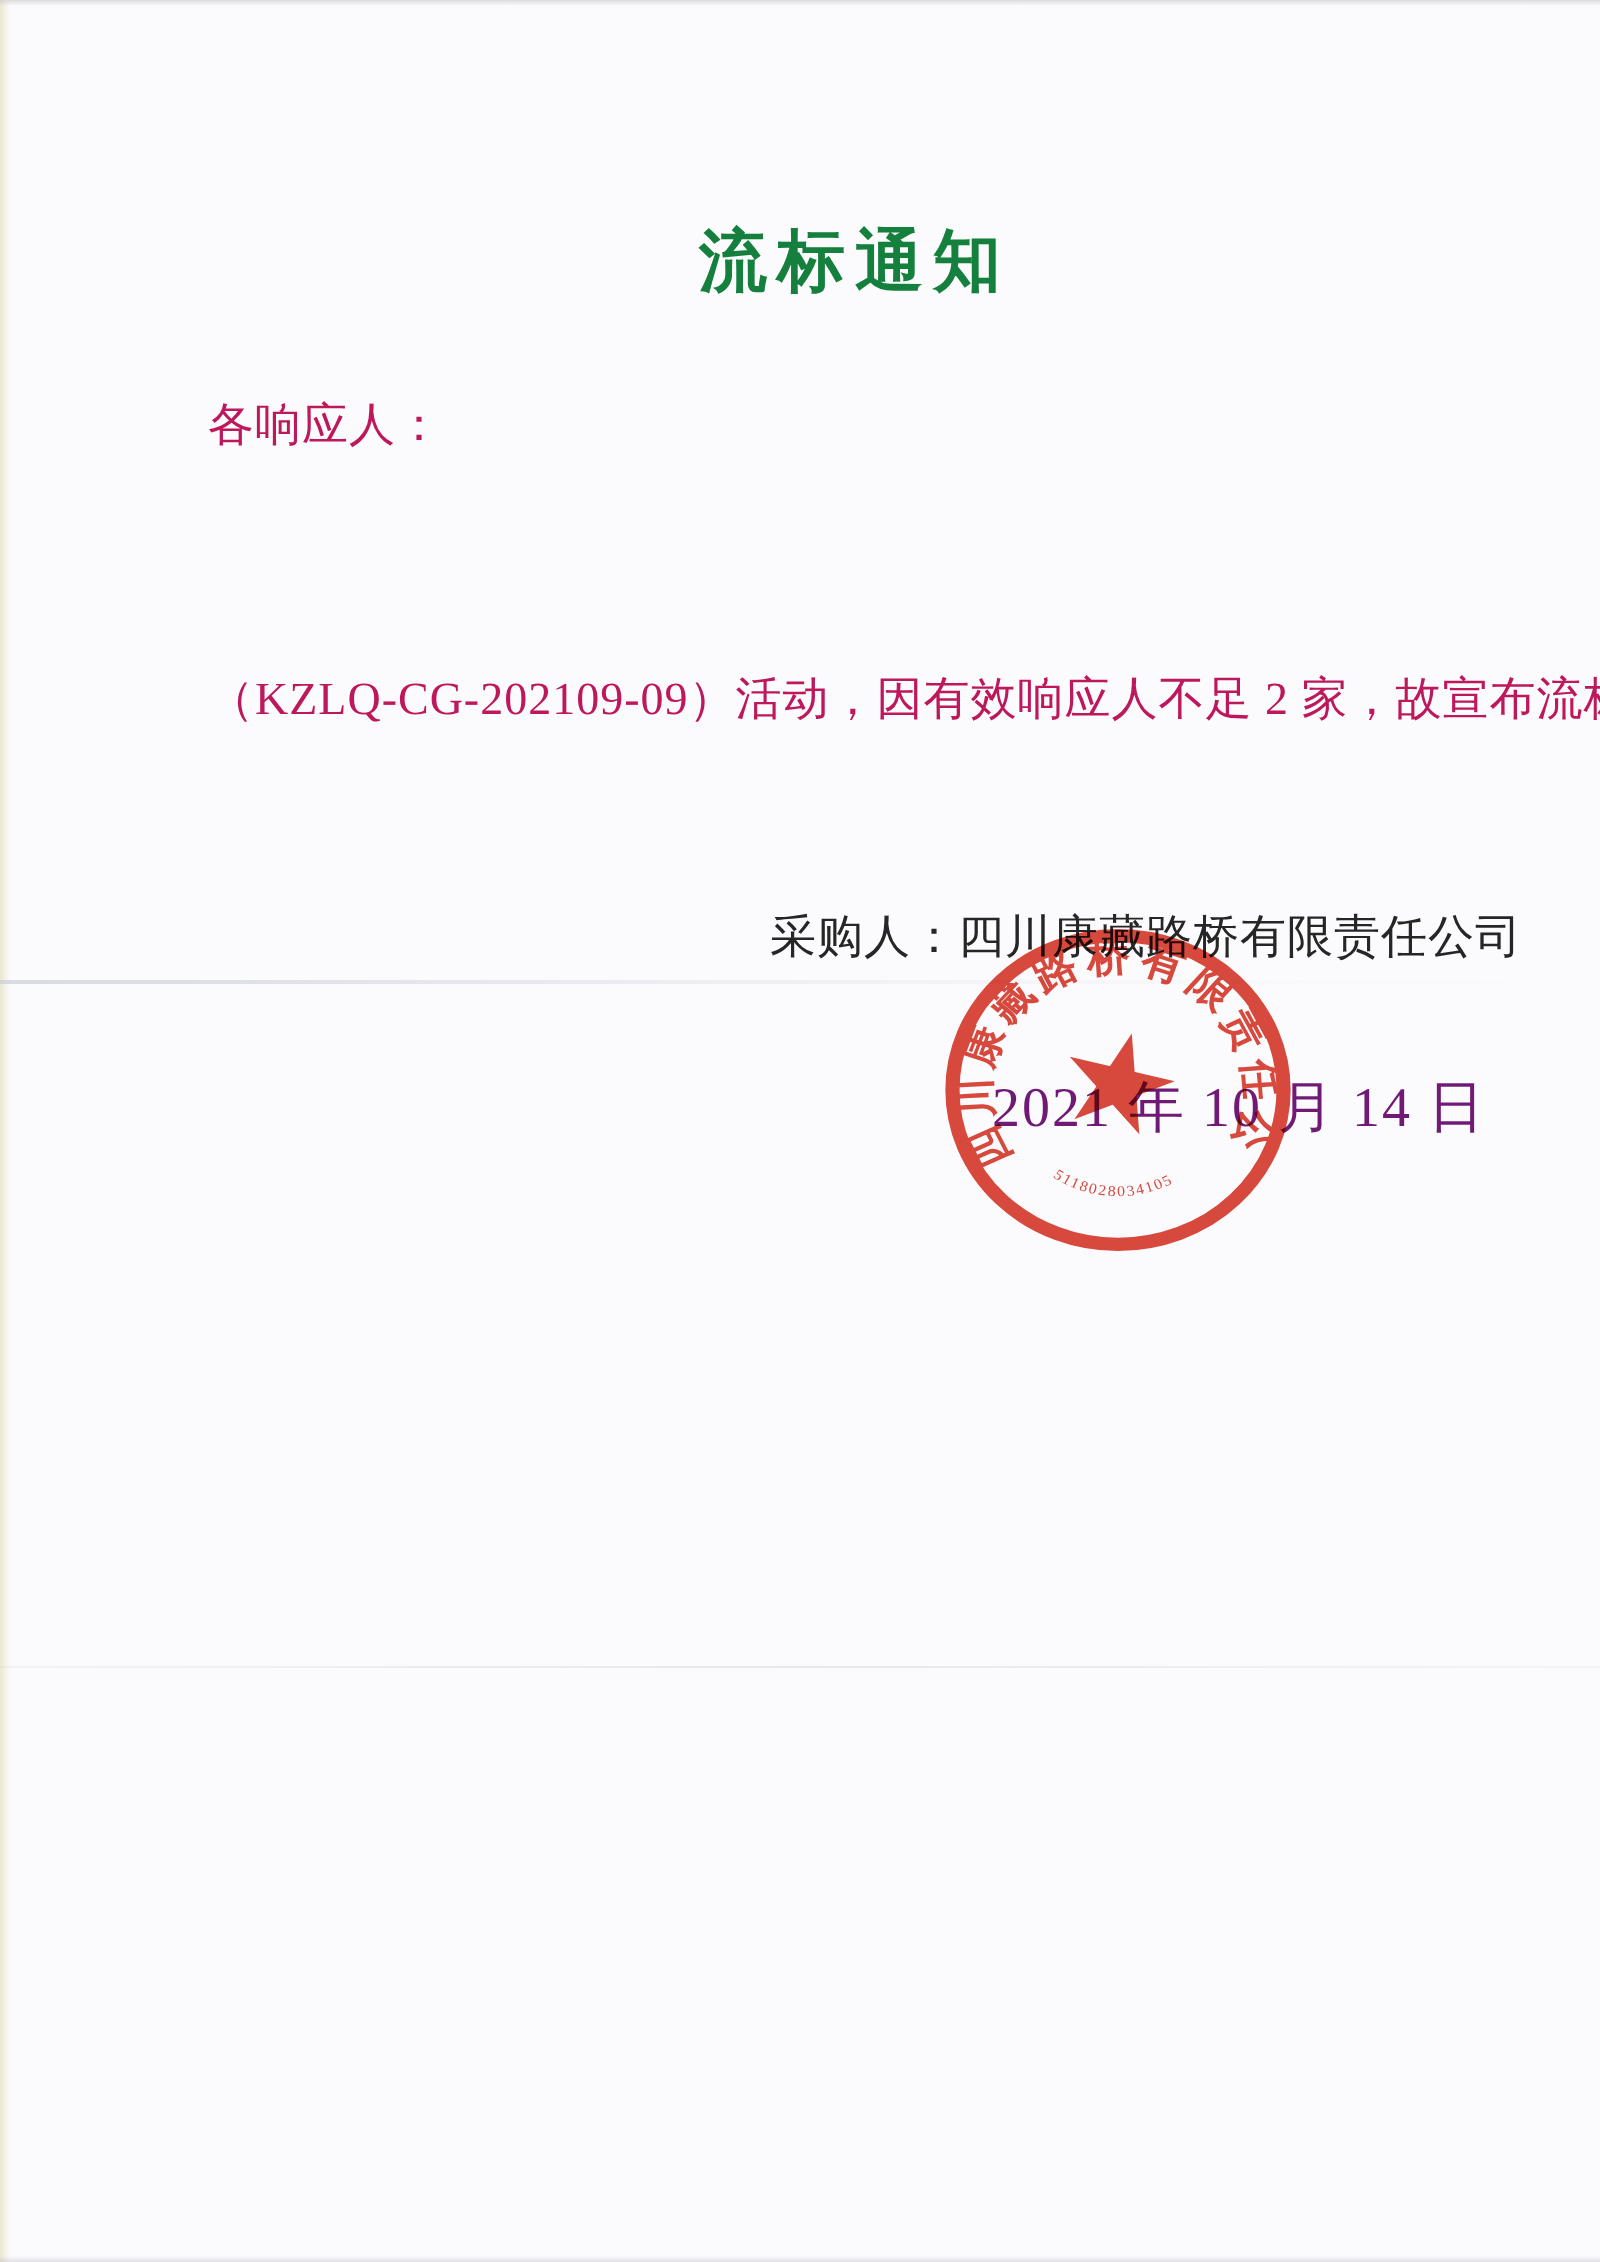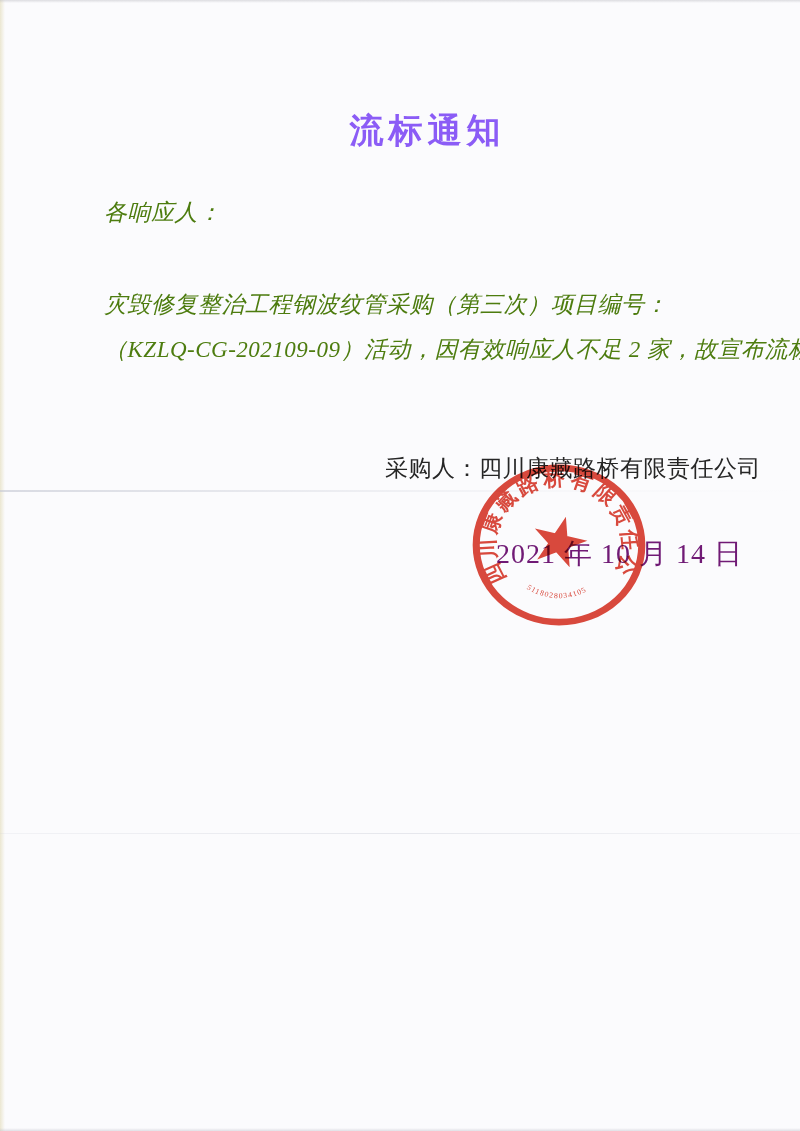--- a/index.html
+++ b/index.html
@@ -41,33 +41,32 @@
 
   .doc-title {
     position: absolute;
     top: 108px;
     left: 0;
     width: 100%;
     text-align: center;
     font-size: 34px;
     font-weight: bold;
     letter-spacing: 5px;
-    color: #8b5cf6;
+    color: #15803d;
     text-indent: 55px; 
     white-space: nowrap;
   }
 
   .body-line {
     position: absolute;
     left: 104px;
     font-size: 23px;
     letter-spacing: 0.5px;
     white-space: nowrap;
-    color: #4d7c0f;
-    font-style: italic;
+    color: #be185d;
   }
   .salutation { top: 197px; }
   .para-1 { top: 243px; padding-left: 44px; }
   .para-2 { top: 289px; }
   .para-3 { top: 334px; }
 
   .purchaser-line {
     position: absolute;
     left: 385px;
     top: 453px;
@@ -105,21 +104,20 @@
 
   <div class="edge-left"></div>
   <div class="edge-top"></div>
   <div class="edge-bottom"></div>
   <div class="fold-line-1"></div>
   <div class="fold-line-2"></div>
 
   <div class="doc-title">流标通知</div>
 
   <div class="body-line salutation">各响应人：</div>
-  <div class="body-line para-2">灾毁修复整治工程钢波纹管采购（第三次）项目编号：</div>
   <div class="body-line para-3">（KZLQ-CG-202109-09）活动，因有效响应人不足 2 家，故宣布流标。</div>
 
   <div class="purchaser-line">采购人：四川康藏路桥有限责任公司</div>
   <div class="date-line">2021 年 10 月 14 日</div>
 
   <div class="seal">
     <svg viewBox="0 0 200 200" preserveAspectRatio="none" xmlns="http://www.w3.org/2000/svg">
       <defs>
         <path id="sealTopArc" d="M 41 141.3 A 72 72 0 1 1 159 141.3" fill="none"></path>
         <path id="sealBottomArc" d="M 63.3 152.4 A 64 64 0 0 0 136.7 152.4" fill="none"></path>

